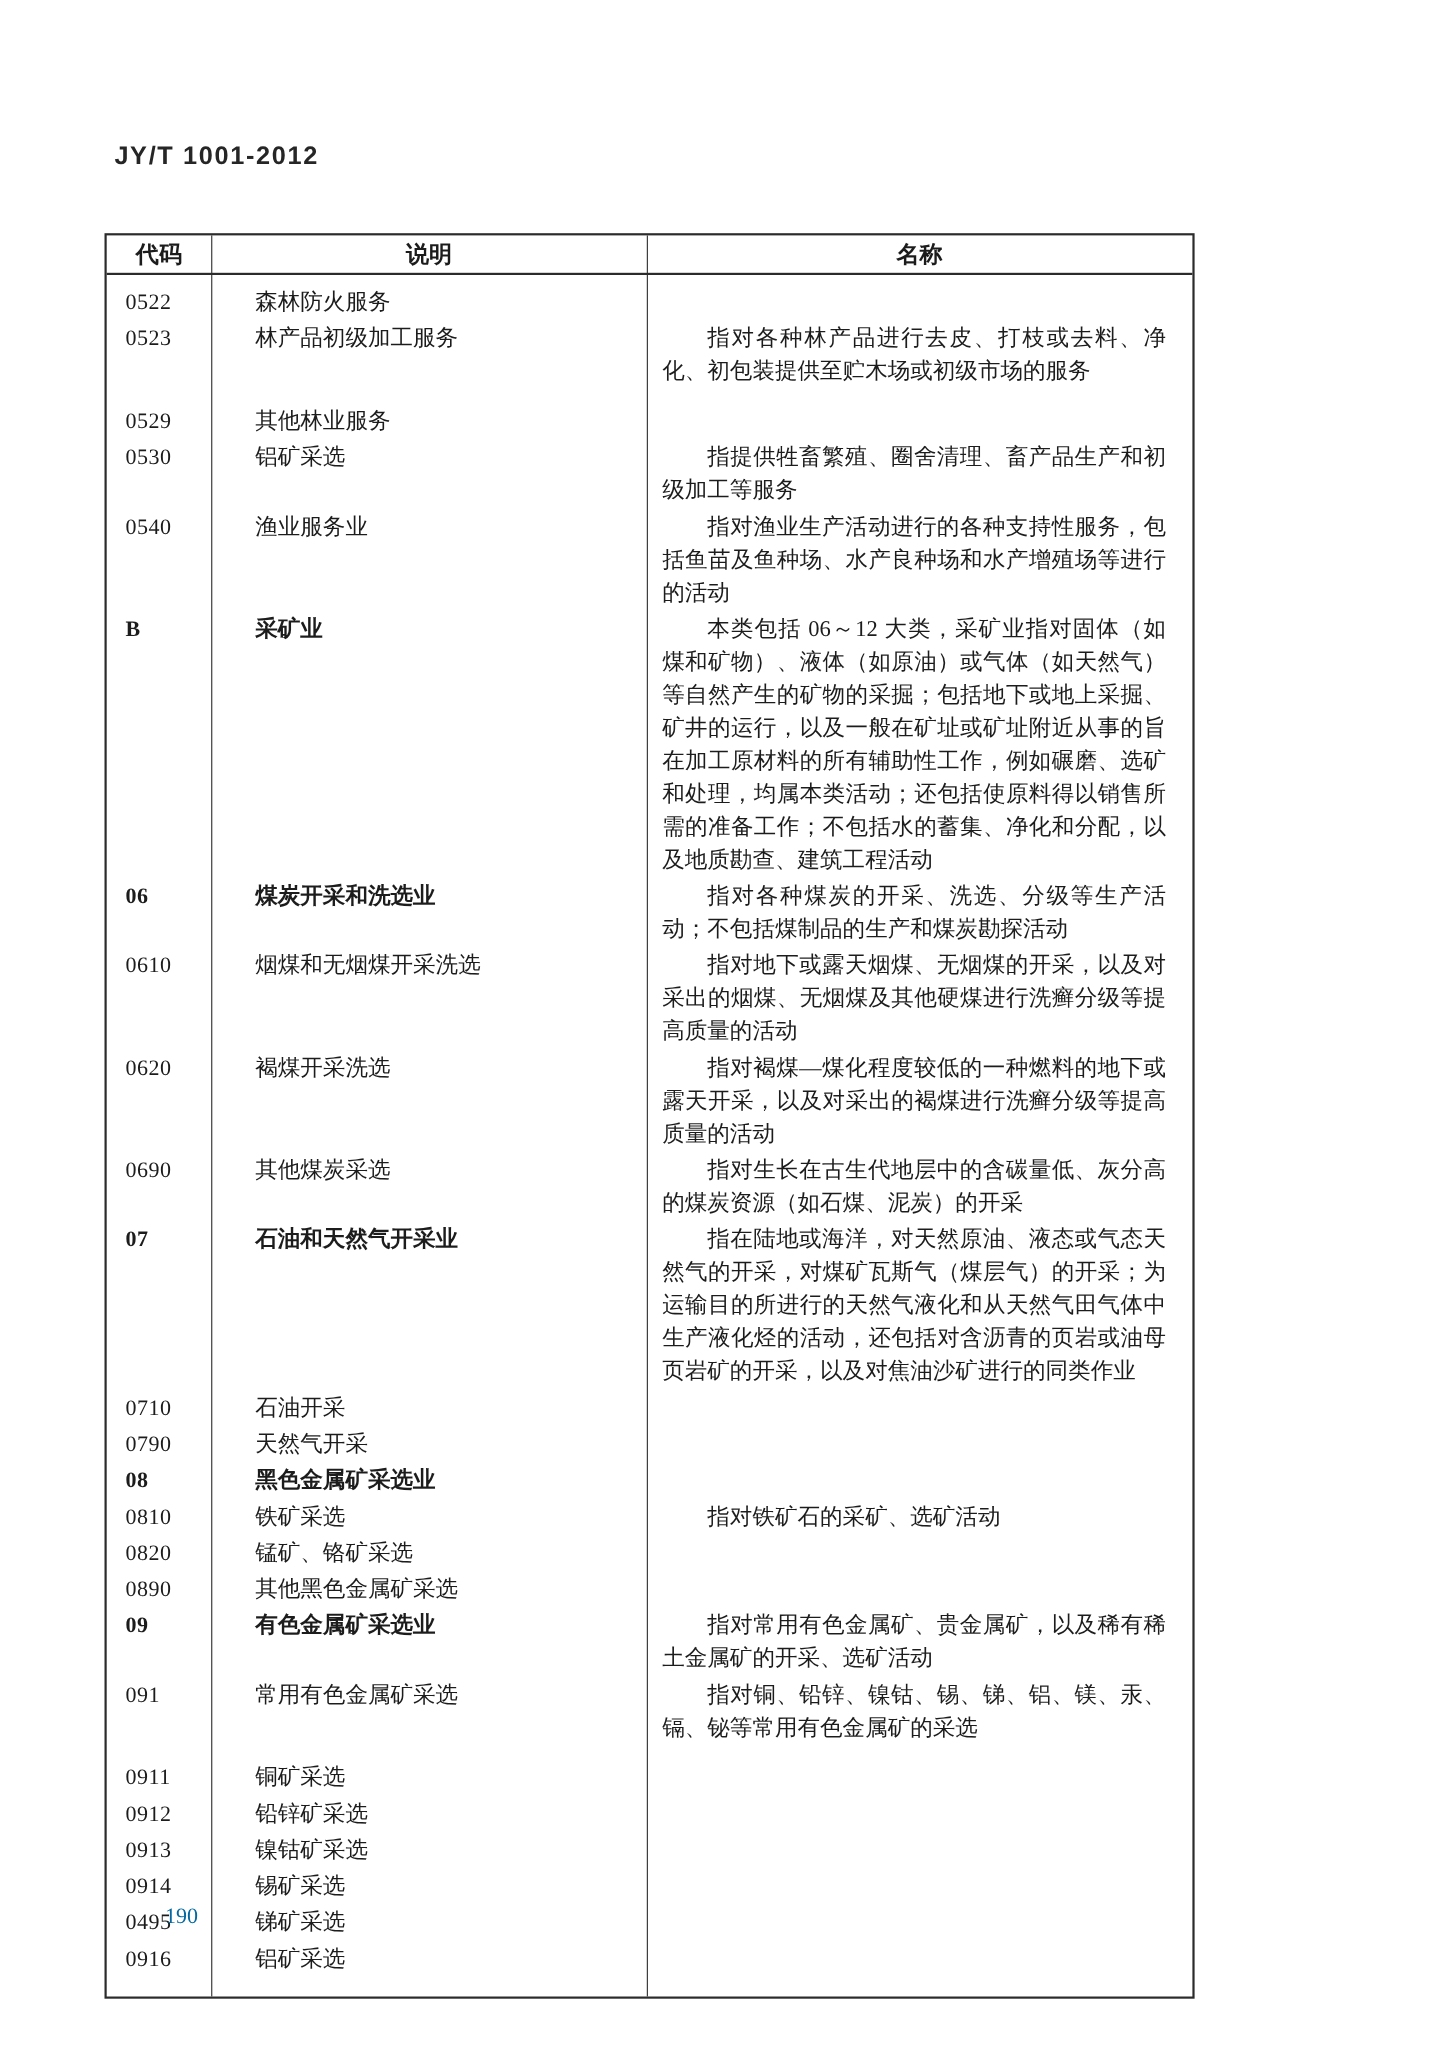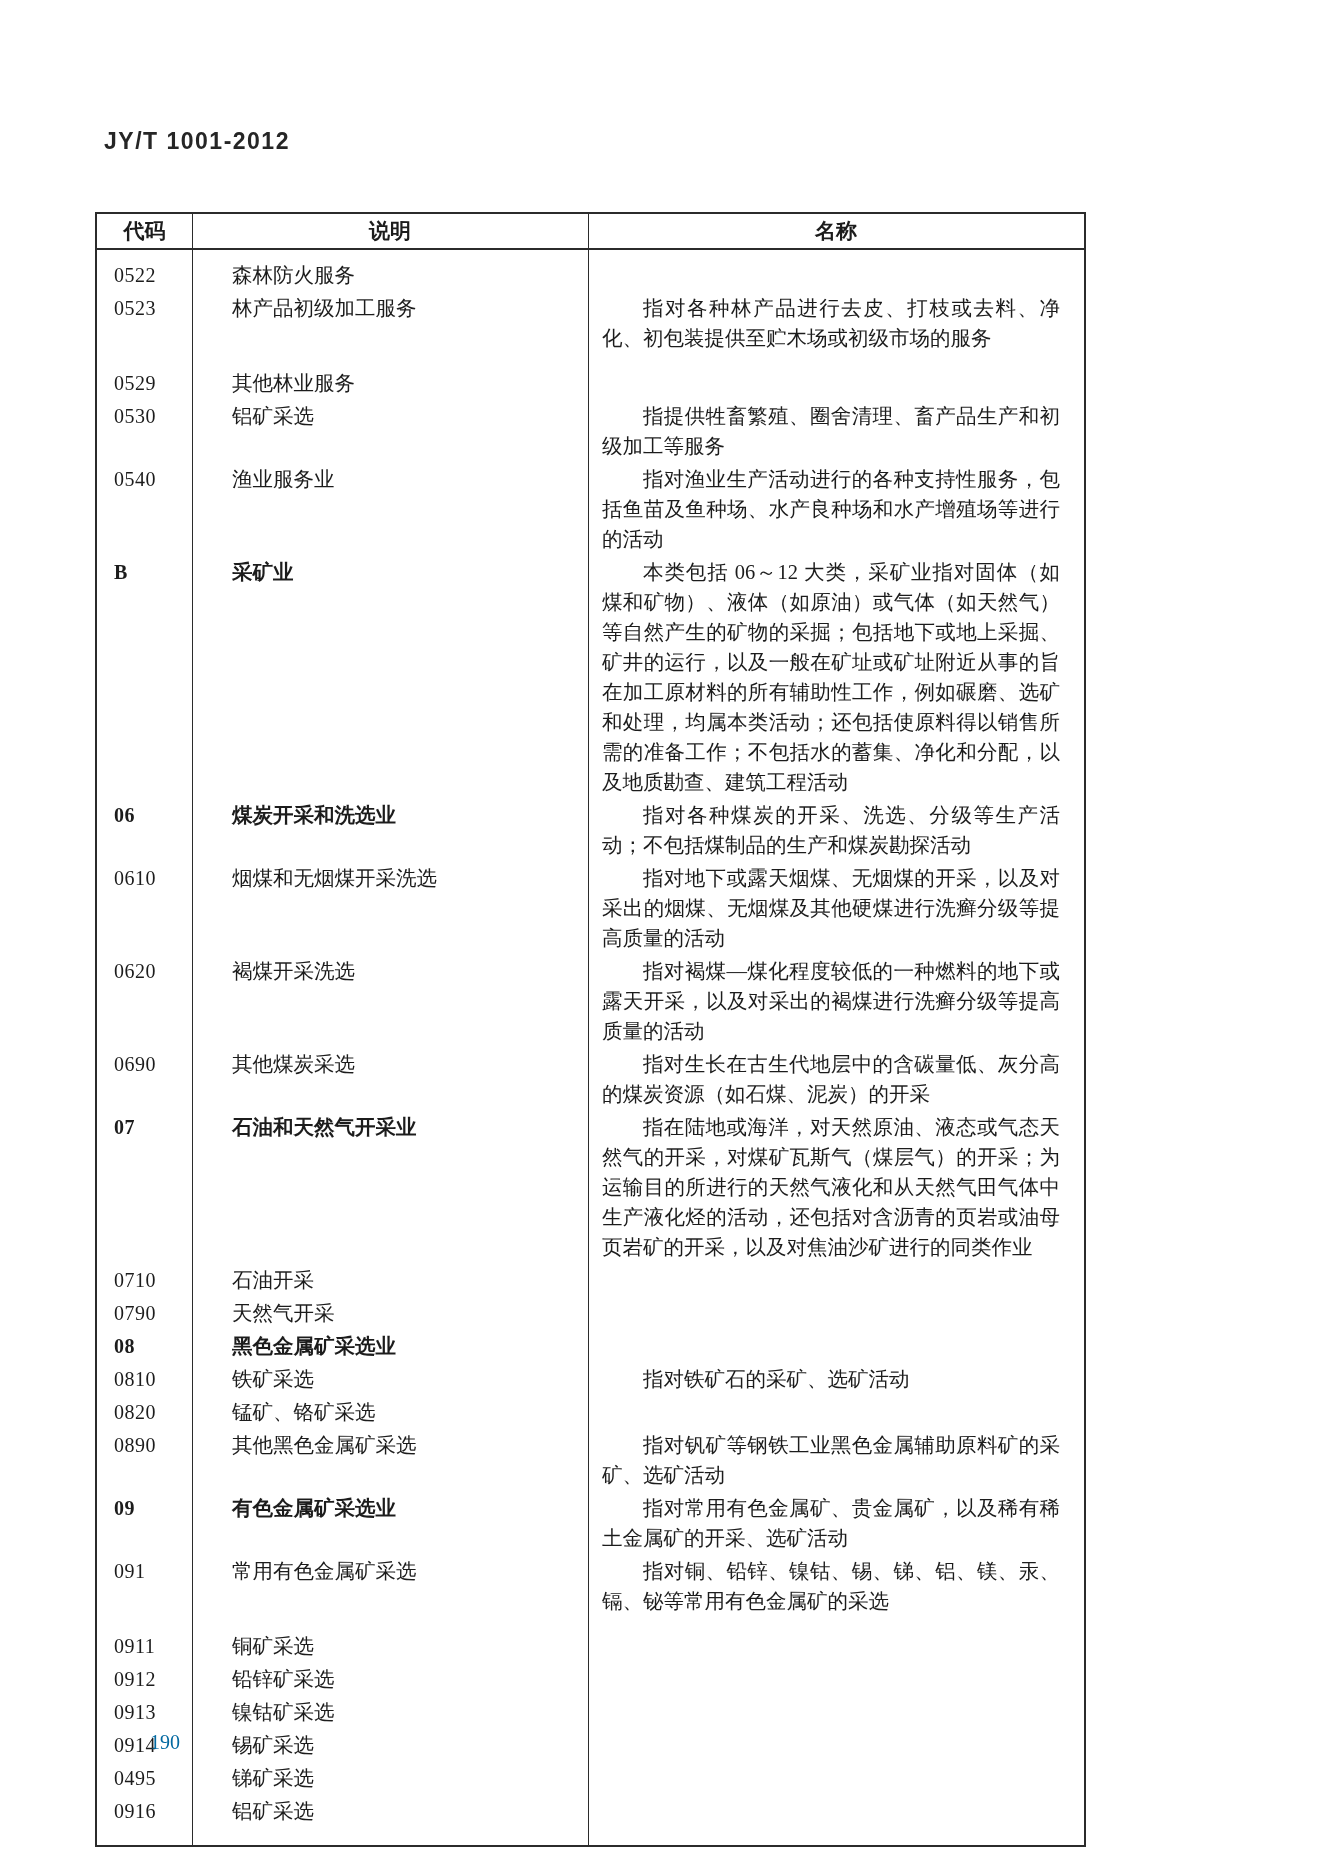--- a/index.html
+++ b/index.html
@@ -199,21 +199,20 @@
 
   <div class="row">
     <div class="cell code">0820</div>
     <div class="cell name">锰矿、铬矿采选</div>
     <div class="cell desc"></div>
   </div>
 
   <div class="row">
     <div class="cell code">0890</div>
     <div class="cell name">其他黑色金属矿采选</div>
-    <div class="cell desc">指对钒矿等钢铁工业黑色金属辅助原料矿的采矿、选矿活动</div>
   </div>
 
   <div class="row bold">
     <div class="cell code">09</div>
     <div class="cell name">有色金属矿采选业</div>
     <div class="cell desc">指对常用有色金属矿、贵金属矿，以及稀有稀土金属矿的开采、选矿活动</div>
   </div>
 
   <div class="row">
     <div class="cell code">091</div>

